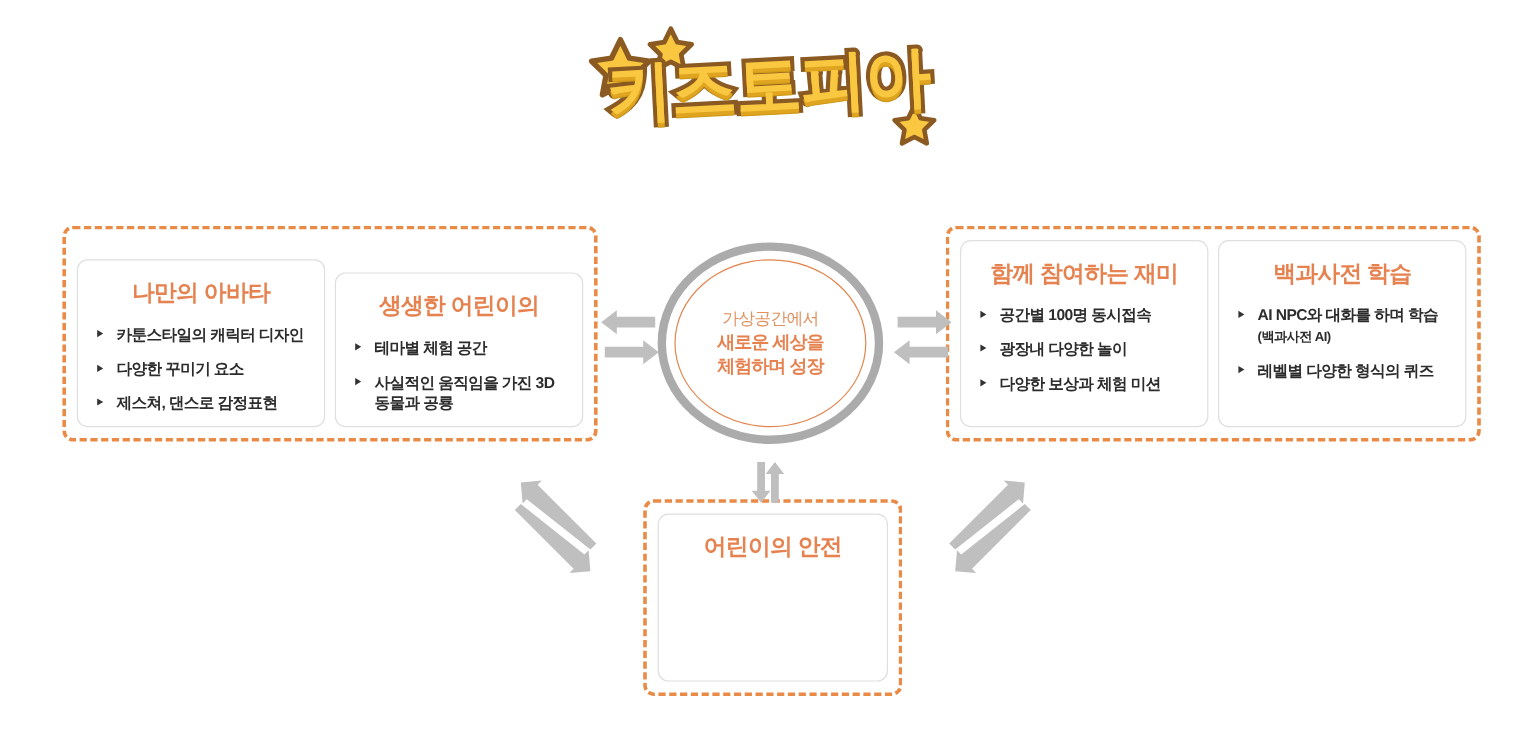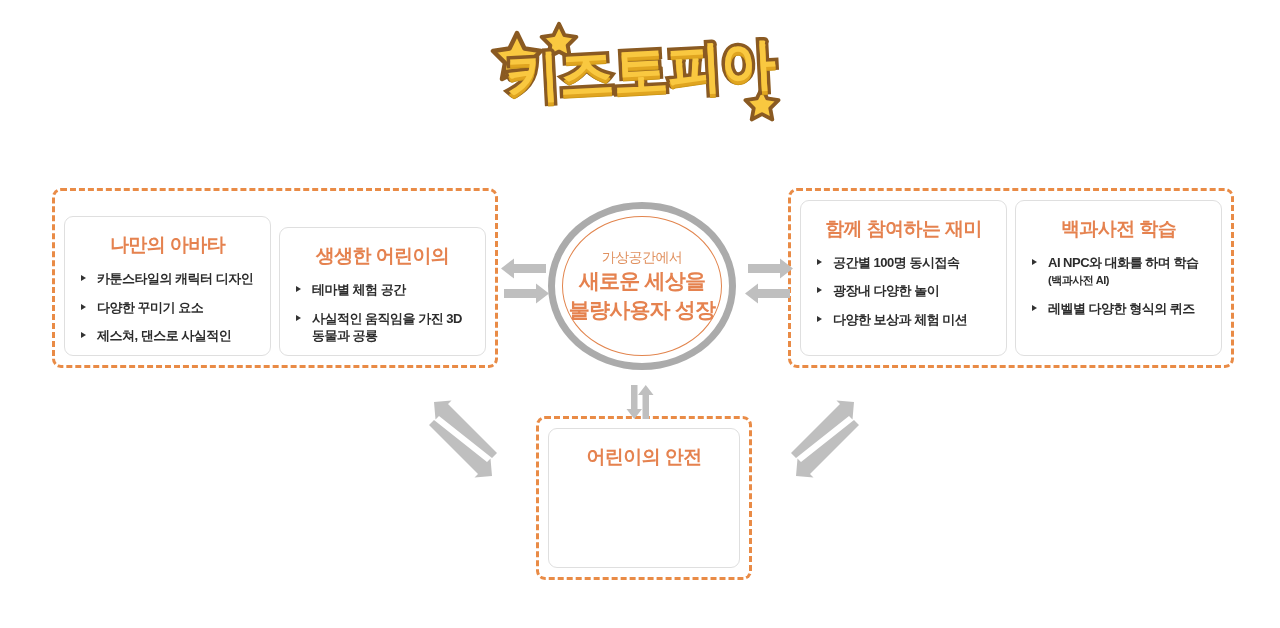--- a/index.html
+++ b/index.html
@@ -157,21 +157,21 @@
   }
   .center-line-1 {
     color: #E0905E;
     font-size: 14px;
     font-weight: normal;
     letter-spacing: -0.6px;
     line-height: 1.4;
   }
   .center-line-2, .center-line-3 {
     color: #E5824F;
-    font-size: 21px;
+    font-size: 15px;
     font-weight: bold;
     letter-spacing: -0.8px;
     line-height: 1.35;
   }
 
   
   .arrow-svg { position: absolute; overflow: visible; }
   .arr-left    { left: 500px; top: 256px; }
   .arr-right   { left: 744px; top: 256px; }
   .arr-vert    { left: 622px; top: 384px; }
@@ -212,21 +212,21 @@
         <li>
           <span class="tri"></span>
           <span>카툰스타일의 캐릭터 디자인</span>
         </li>
         <li>
           <span class="tri"></span>
           <span>다양한 꾸미기 요소</span>
         </li>
         <li>
           <span class="tri"></span>
-          <span>제스쳐, 댄스로 사실적인</span>
+          <span>제스쳐, 댄스로 감정표현</span>
         </li>
       </ul>
     </div>
 
     <div class="card">
       <div class="card-title">생생한 어린이의</div>
       <ul class="bullets">
         <li>
           <span class="tri"></span>
           <span>테마별 체험 공간</span>
@@ -279,21 +279,21 @@
   <div class="group group-bottom">
     <div class="card">
       <div class="card-title">어린이의 안전</div>
     </div>
   </div>
 
   <div class="center-circle">
     <div class="center-inner">
       <div class="center-line-1">가상공간에서</div>
       <div class="center-line-2">새로운 세상을</div>
-      <div class="center-line-3">불량사용자 성장</div>
+      <div class="center-line-3">체험하며 성장</div>
     </div>
   </div>
 
   <svg class="arrow-svg arr-left" width="50" height="52" viewBox="0 0 50 52">
     <g fill="#BFBFBF">
       <path d="M46 8 L46 17 L14 17 L14 22.5 L1 12.5 L14 2.5 L14 8 Z"></path>
       <path d="M4 33 L4 42 L36 42 L36 47.5 L49 37.5 L36 27.5 L36 33 Z"></path>
     </g>
   </svg>
 

